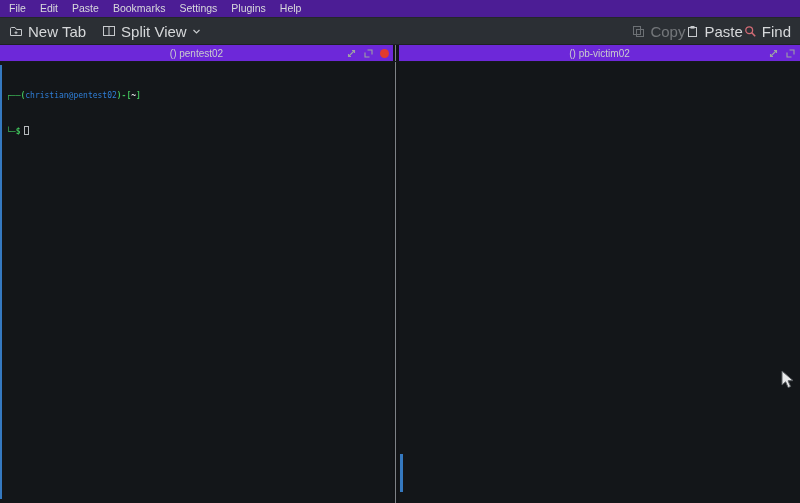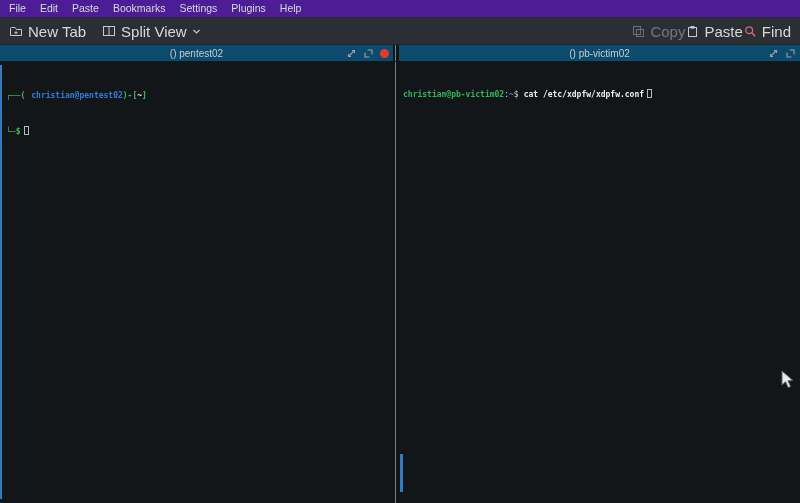--- a/index.html
+++ b/index.html
@@ -26,21 +26,21 @@
     height:27px; background:#2b2f34; border-bottom:1px solid #1e2125;
     display:flex; align-items:center; padding:0 9px; gap:16px;
   }
   .tb-btn { display:flex; align-items:center; gap:5px; color:#d6d8da; font-size:15px; }
   .tb-btn svg { display:block; }
   .tb-btn.disabled { opacity:.42; }
   .tb-spacer { flex:1; }
   .right-group { display:flex; align-items:flex-start; gap:1px; }
 
   
-  .tabrow { height:17px; display:flex; background:#0c4a6e; border-bottom:1px solid #15181b; }
+  .tabrow { height:17px; display:flex; background:#6d28d9; border-bottom:1px solid #15181b; }
   .tab-section {
     position:relative; display:flex; align-items:center; justify-content:center;
   }
   .tab-section.left  { width:393px; }
   .tab-section.right { flex:1; }
   .tab-title { font-size:10px; color:#c9ccce; }
   .header-icons {
     position:absolute; right:4px; top:0; height:100%;
     display:flex; align-items:center; gap:6px;
   }
@@ -65,21 +65,21 @@
   }
 
   .term {
     font-family:"DejaVu Sans Mono", monospace;
     font-size:8px; line-height:12px; white-space:pre;
     color:#d7d9db; padding:4px 0 0 6px;
   }
   .pane.right .term { padding-top:3px; padding-left:4px; }
 
   .pg { color:#3fbf5a; font-weight:bold; }            
-  .pb { color:#2f7fd8; font-weight:bold;margin-left:6px; }            
+  .pb { color:#2f7fd8; font-weight:normal; }            
   .pw { color:#eceeef; font-weight:bold; }            
   .hg { color:#35b559; font-weight:bold; }            
   .sep { color:#d2d4d6; }
   .bpath { color:#4f8fe6; font-weight:bold; }
   .cmd { color:#eceeef; font-weight:bold; margin-left:5px; }
 
   .cursor {
     display:inline-block; width:5px; height:9px;
     border:1px solid #b6babd; vertical-align:-1px; margin-left:4px;
   }
@@ -181,23 +181,20 @@
       <div class="focus-line"></div>
       <div class="term">
         <div><span class="pg">┌──(</span><span class="pb">christian@pentest02</span><span class="pg">)-[</span><span class="pw">~</span><span class="pg">]</span></div>
         <div><span class="pg">└─$</span><span class="cursor"></span></div>
       </div>
     </div>
 
     <div class="splitter"></div>
 
     <div class="pane right">
-      <div class="term">
-        <div><span class="hg">christian@pb-victim02</span><span class="sep">:</span><span class="bpath">~</span><span class="sep">$</span><span class="cmd">cat /etc/xdpfw/xdpfw.conf</span><span class="cursor r"></span></div>
-      </div>
       <div class="right-thumb"></div>
     </div>
 
   </div>
 
   <svg class="mouse" width="14" height="20" viewBox="0 0 14 20">
     <path d="M1 1 L1 15 L4.6 11.8 L7.2 17.6 L9.6 16.5 L7 10.8 L12 10.6 Z" fill="#e9eaeb" stroke="#5a5e62" stroke-width="1"></path>
   </svg>
 
 </div>

